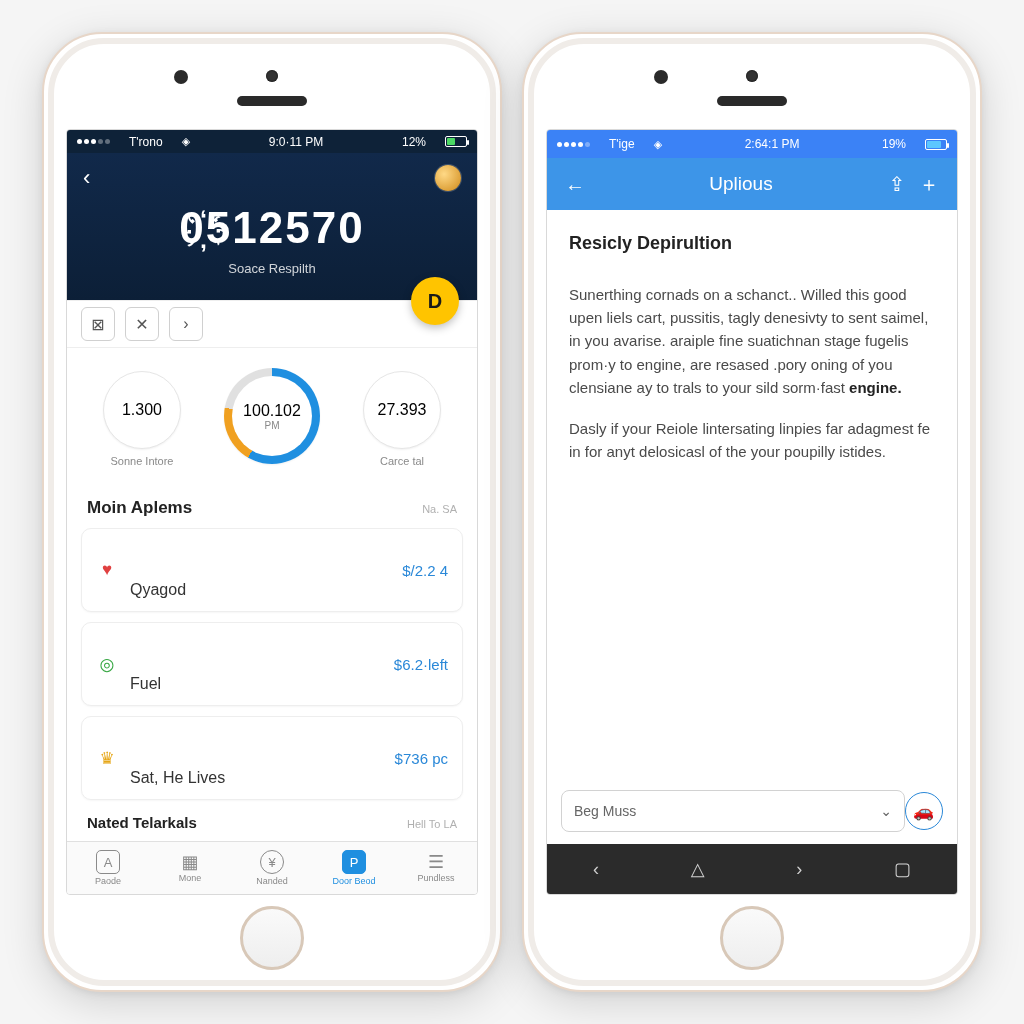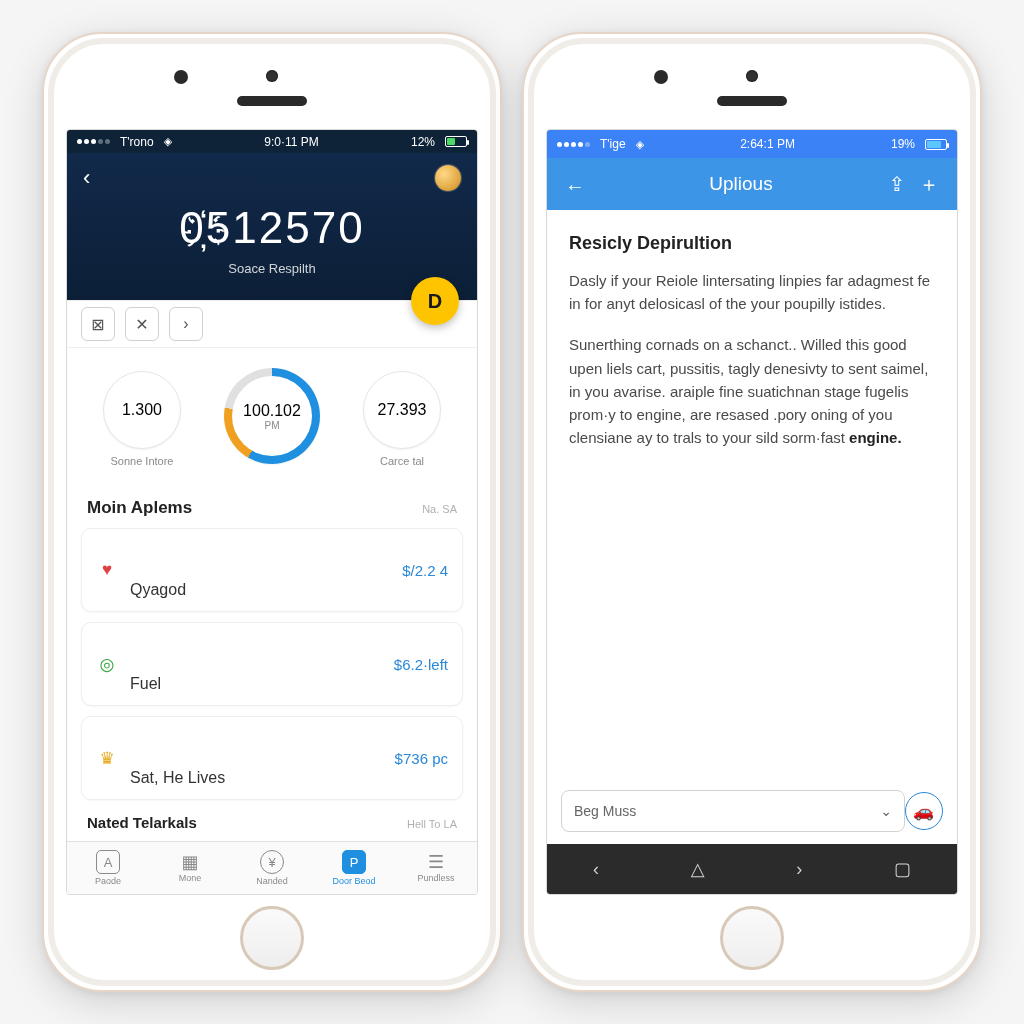--- a/index.html
+++ b/index.html
@@ -55,21 +55,21 @@
   }
   
   .statusbar {
     height:28px;
     color:#fff; font-size:12px;
     display:flex; align-items:center; justify-content:space-between;
     padding:0 10px;
   }
   .statusbar.dark { background:#0e2238; }
   .statusbar.blue { background:#3b82f6; }
-  .statusbar .left, .statusbar .right { display:flex; align-items:center; gap:10px; }
+  .statusbar .left, .statusbar .right { display:flex; align-items:center; gap:19px; }
   .sig-dots { display:flex; gap:2px; }
   .sig-dots span { width:5px;height:5px;border-radius:50%;background:#fff; }
   .sig-dots span.dim{ background:rgba(255,255,255,.35); }
   .batt { display:inline-flex; align-items:center; gap:2px;}
   .batt-body { width:22px;height:11px;border:1px solid #fff;border-radius:2px;position:relative;}
   .batt-body::after{content:"";position:absolute;right:-3px;top:3px;width:2px;height:5px;background:#fff;border-radius:1px;}
   .batt-fill{position:absolute;left:1px;top:1px;bottom:1px;width:40%;background:#4cd964;border-radius:1px;}
   .batt-fill.blue{background:#5cc7ff;width:70%;}
   .wifi-icon{font-size:11px;}
 
@@ -80,21 +80,21 @@
     padding:12px 16px 24px;
     position:relative;
   }
   .hdr-row{display:flex;align-items:center;justify-content:space-between;}
   .chev{font-size:22px;line-height:1;}
   .hdr-icon-gold{
     width:26px;height:26px;border-radius:50%;
     background:radial-gradient(circle at 35% 35%, #ffd986, #d08a1a);
     box-shadow:0 0 0 1px rgba(255,255,255,.2);
   }
-  .big-balance{font-size:44px;letter-spacing:2px;font-weight:400;text-align:center;margin-top:12px;}
+  .big-balance{font-size:44px;letter-spacing:2px;font-weight:700;text-align:center;margin-top:12px;}
   .subcaption{font-size:13px;opacity:.8;text-align:center;margin-top:8px;}
   .toolbar-strip{
     background:#fff;border-top:1px solid #eee;border-bottom:1px solid #eee;
     height:58px;display:flex;align-items:center;padding:0 14px;position:relative;
   }
   .sq-btn{
     width:34px;height:34px;border:1px solid #d0d0d0;border-radius:6px;
     display:flex;align-items:center;justify-content:center;margin-right:10px;
     color:#555;font-size:16px;background:#fff;
   }
@@ -160,21 +160,21 @@
   .hdr-blue{
     background:#3d95e8;color:#fff;
     height:52px;display:flex;align-items:center;padding:0 12px;
   }
   .hdr-blue .title{flex:1;text-align:center;font-size:19px;font-weight:500;margin-left:10px;}
   .hdr-blue .hicon{width:32px;display:flex;align-items:center;justify-content:center;font-size:20px;}
   .article{
     padding:20px 22px;color:#4a4a4a;font-size:15px;line-height:1.55;
     overflow:auto;flex:1;
   }
-  .article h2{font-size:18px;color:#222;margin-bottom:11px;font-weight:700;}
+  .article h2{font-size:18px;color:#222;margin-bottom:25px;font-weight:700;}
   .article p{margin-bottom:18px;}
   .article b{color:#222;}
 
   .select-row{
     padding:0 14px 12px;display:flex;align-items:center;
   }
   .select{
     flex:1;height:42px;border:1px solid #d2d2d2;border-radius:8px;
     padding:0 12px;display:flex;align-items:center;justify-content:space-between;
     color:#666;font-size:14px;background:#fff;
@@ -346,24 +346,24 @@
 
     <div class="hdr-blue">
       <span class="hicon">←</span>
       <span class="title">Uplious</span>
       <span class="hicon">⇪</span>
       <span class="hicon">＋</span>
     </div>
 
     <div class="article">
       <h2>Resicly Depirultion</h2>
-      <p>Dasly if your Reiole lintersating linpies far adagmest fe in for anyt delosicasl of the your poupilly istides.</p>
       <p>
         <span>Sunerthing cornads on a schanct.. Willed this good upen liels cart, pussitis, tagly denesivty to sent saimel, in you avarise. araiple fine suatichnan stage fugelis prom·y to engine, are resased .pory oning of you clensiane ay to trals to your sild sorm·fast </span><b>engine.</b>
       </p>
+      <p>Dasly if your Reiole lintersating linpies far adagmest fe in for anyt delosicasl of the your poupilly istides.</p>
     </div>
 
     <div class="select-row">
       <div class="select">
         <span>Beg Muss</span>
         <span>⌄</span>
       </div>
       <div class="round-icon">🚗</div>
     </div>
 

